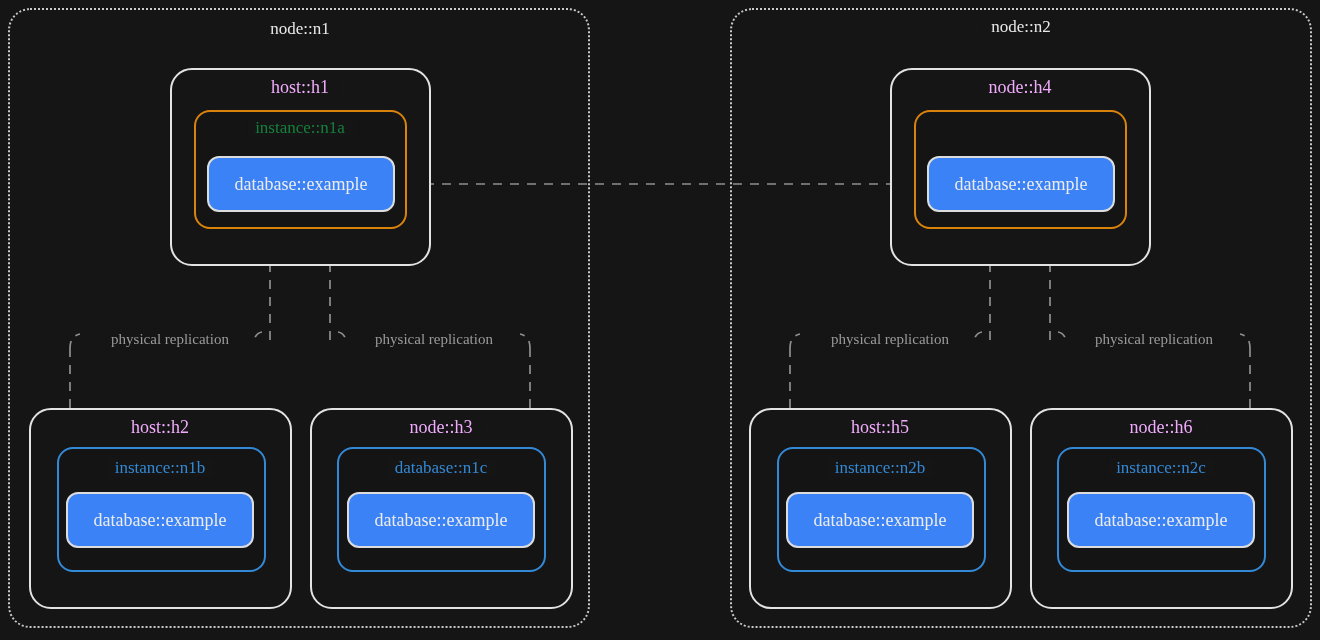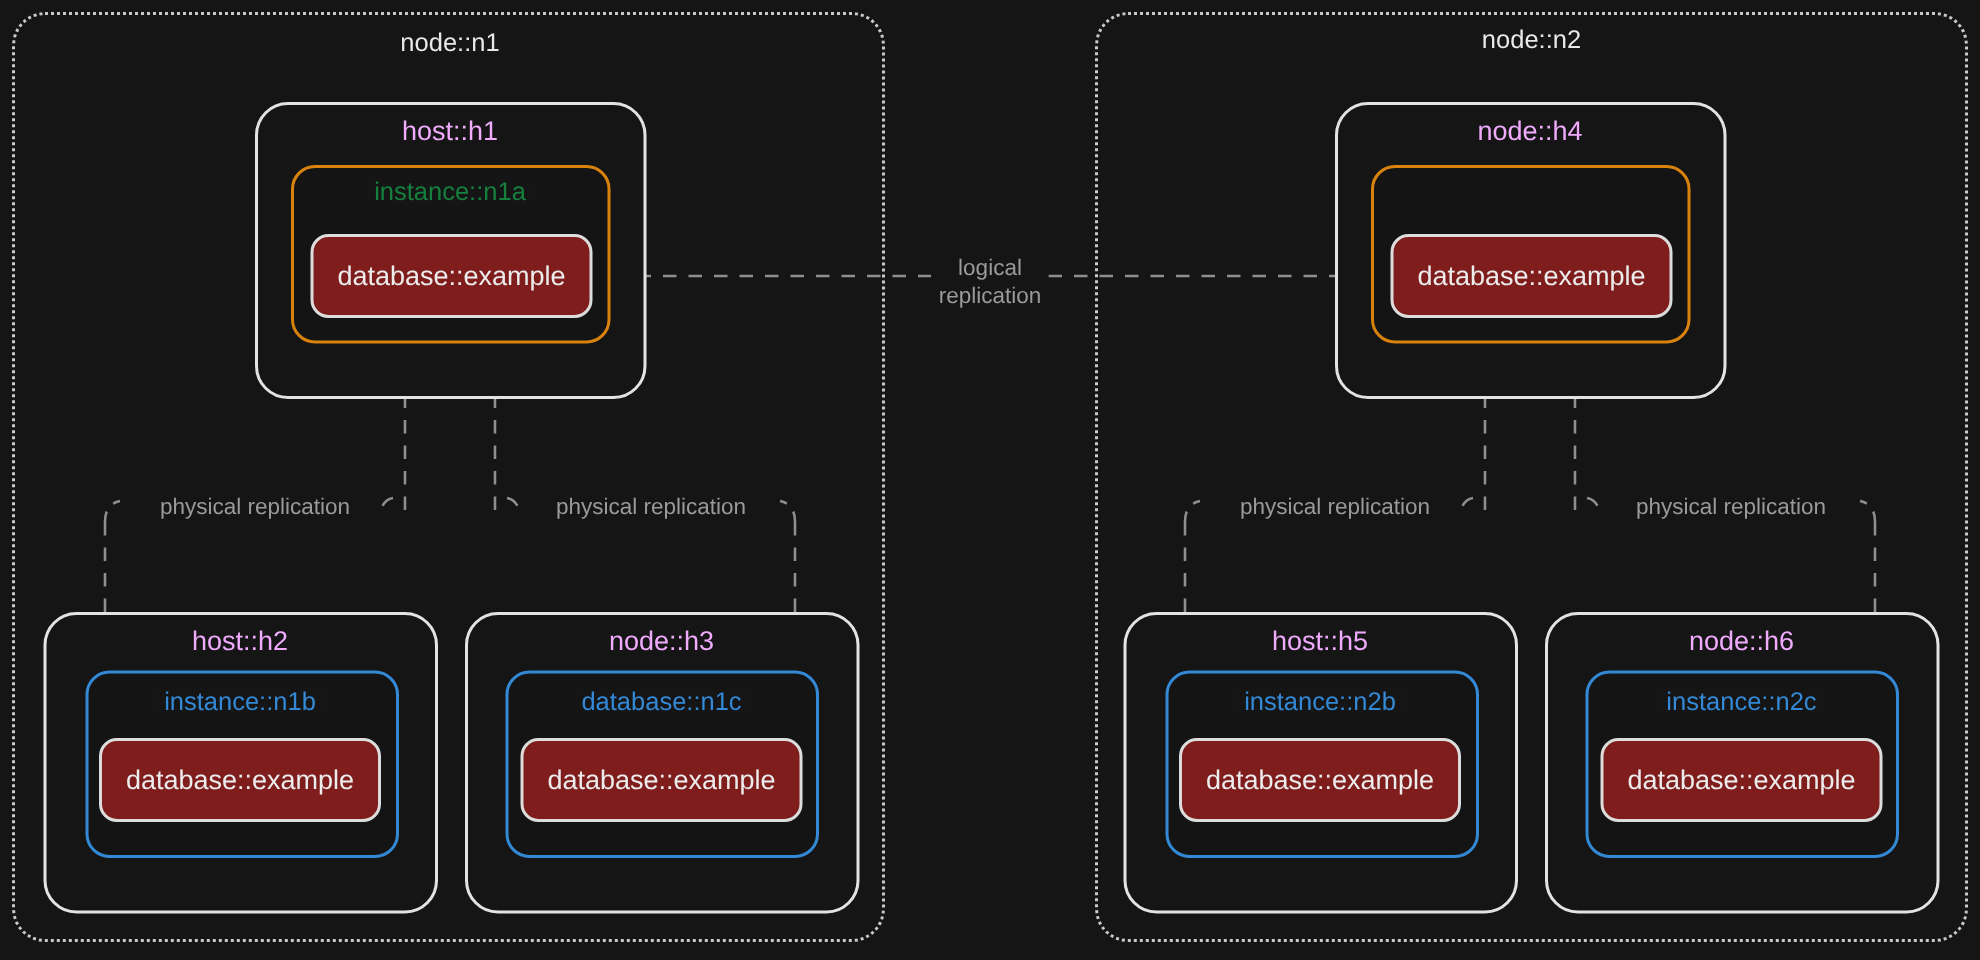--- a/index.html
+++ b/index.html
@@ -6,21 +6,21 @@
     margin: 0;
     padding: 0;
     background: #151515;
   }
   #stage {
     position: relative;
     width: 1320px;
     height: 640px;
     background: #151515;
     overflow: hidden;
-    font-family: Liberation Sans, sans-serif;
+    font-family: Liberation Serif, serif;
   }
   #edges {
     position: absolute;
     left: 0; top: 0;
     width: 1320px;
     height: 640px;
     pointer-events: none;
   }
 
   
@@ -46,21 +46,21 @@
     background: #141414;
   }
   .instance-box.blue {
     border-color: #3389d6;
   }
   .db-box {
     position: absolute;
     border: 2px solid #dcdcdc;
     border-radius: 12px;
     box-sizing: border-box;
-    background: #7f1d1d;
+    background: #3b82f6;
     display: flex;
     align-items: center;
     justify-content: center;
   }
 
   
   .cap {
     position: absolute;
     transform: translateX(-50%);
     white-space: nowrap;
@@ -216,21 +216,19 @@
   <div class="host-box" style="left:1030px; top:408px; width:263px; height:201px;"></div>
   <div class="cap cap-host" style="left:1161px; top:418px;">node::h6</div>
 
   <div class="instance-box blue" style="left:1057px; top:447px; width:209px; height:125px;"></div>
   <div class="cap cap-inst blue" style="left:1161px; top:459px;">instance::n2c</div>
 
   <div class="db-box" style="left:1067px; top:492px; width:188px; height:56px;">
     <span class="db-label">database::example</span>
   </div>
 
-  <div class="edge-label two-line" style="left:660px; top:189px;">logical
-replication</div>
 
   <div class="edge-label" style="left:170px; top:339px;">physical replication</div>
   <div class="edge-label" style="left:434px; top:339px;">physical replication</div>
   <div class="edge-label" style="left:890px; top:339px;">physical replication</div>
   <div class="edge-label" style="left:1154px; top:339px;">physical replication</div>
 
 </div>
 
 </body></html>

